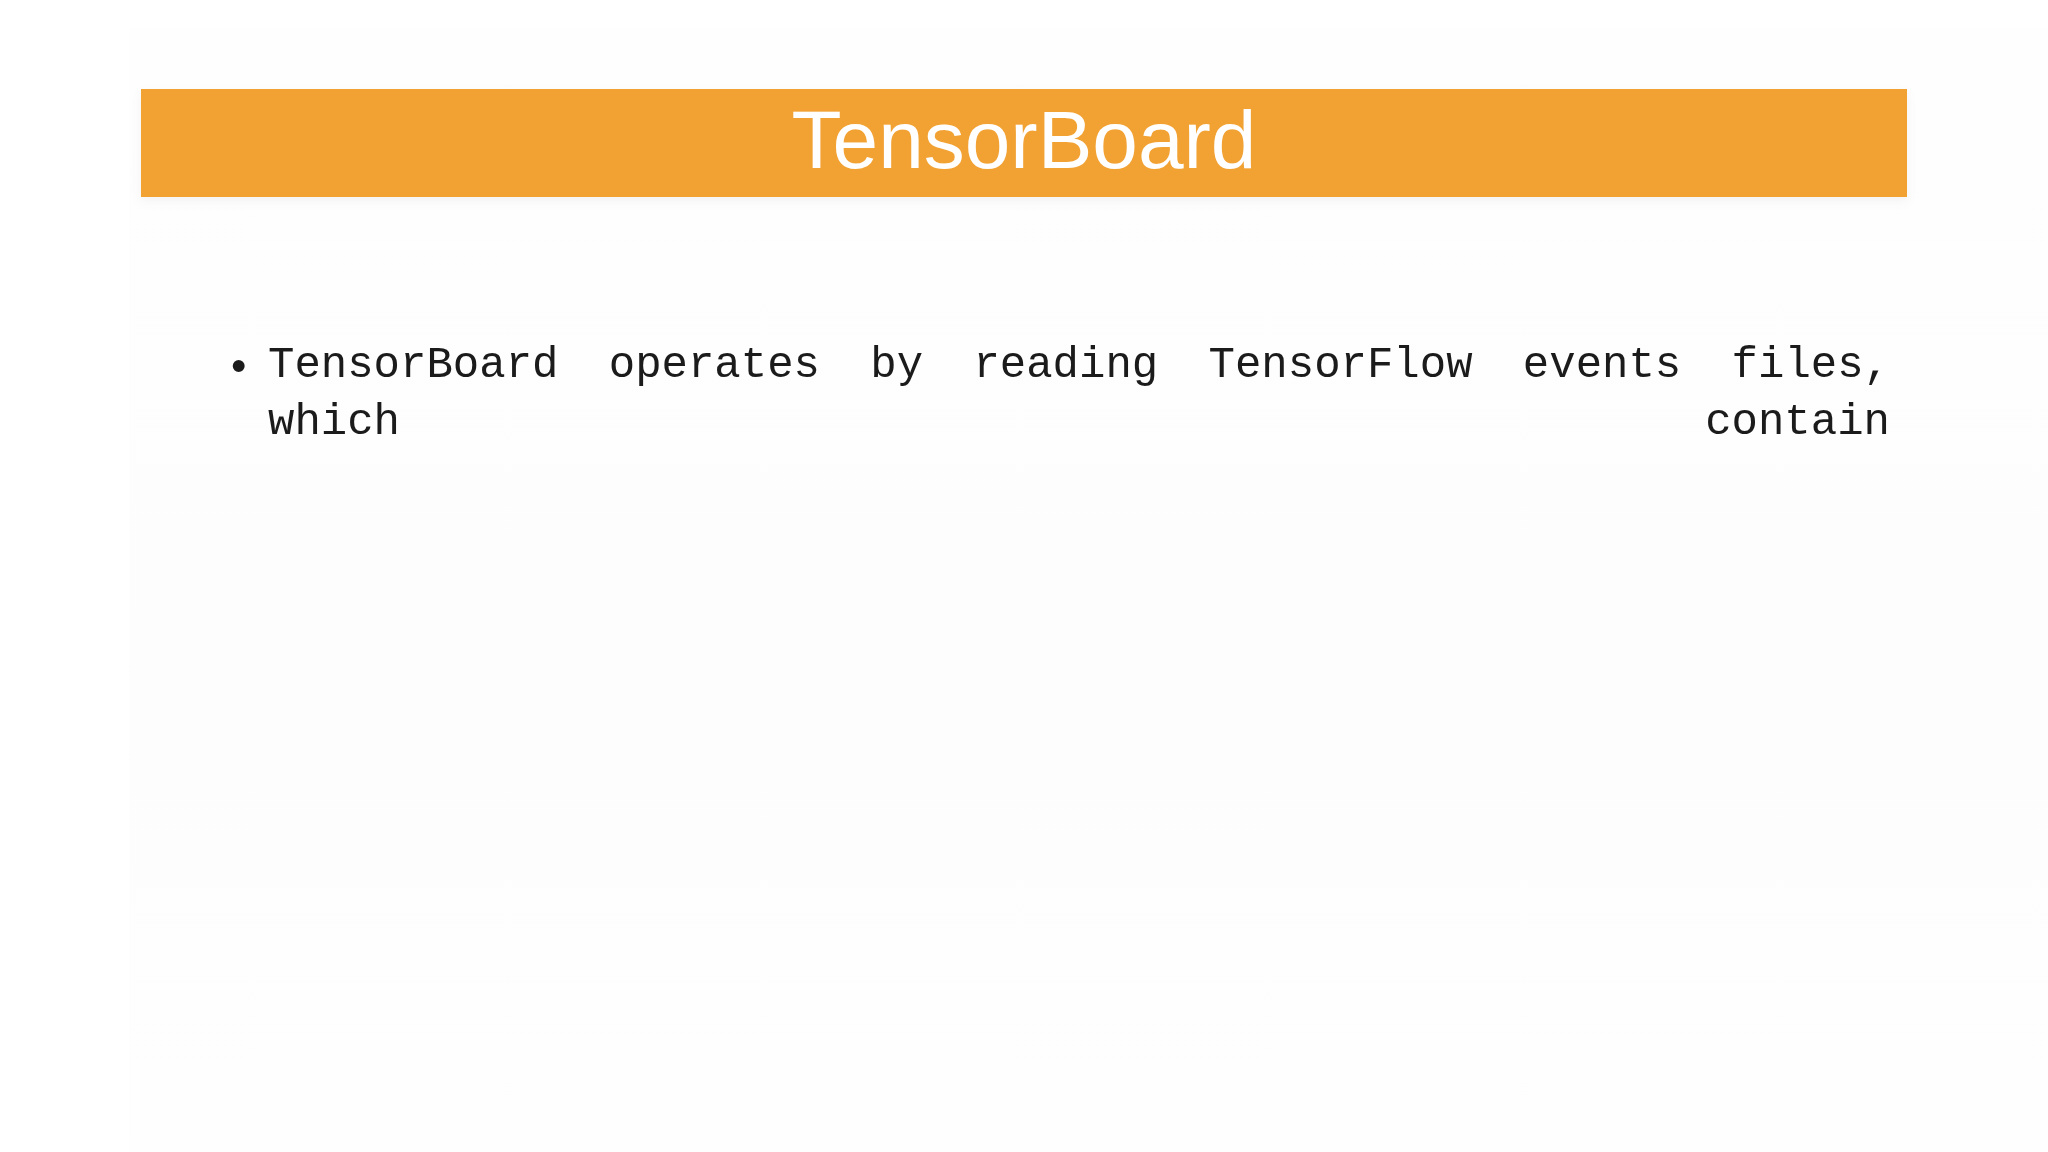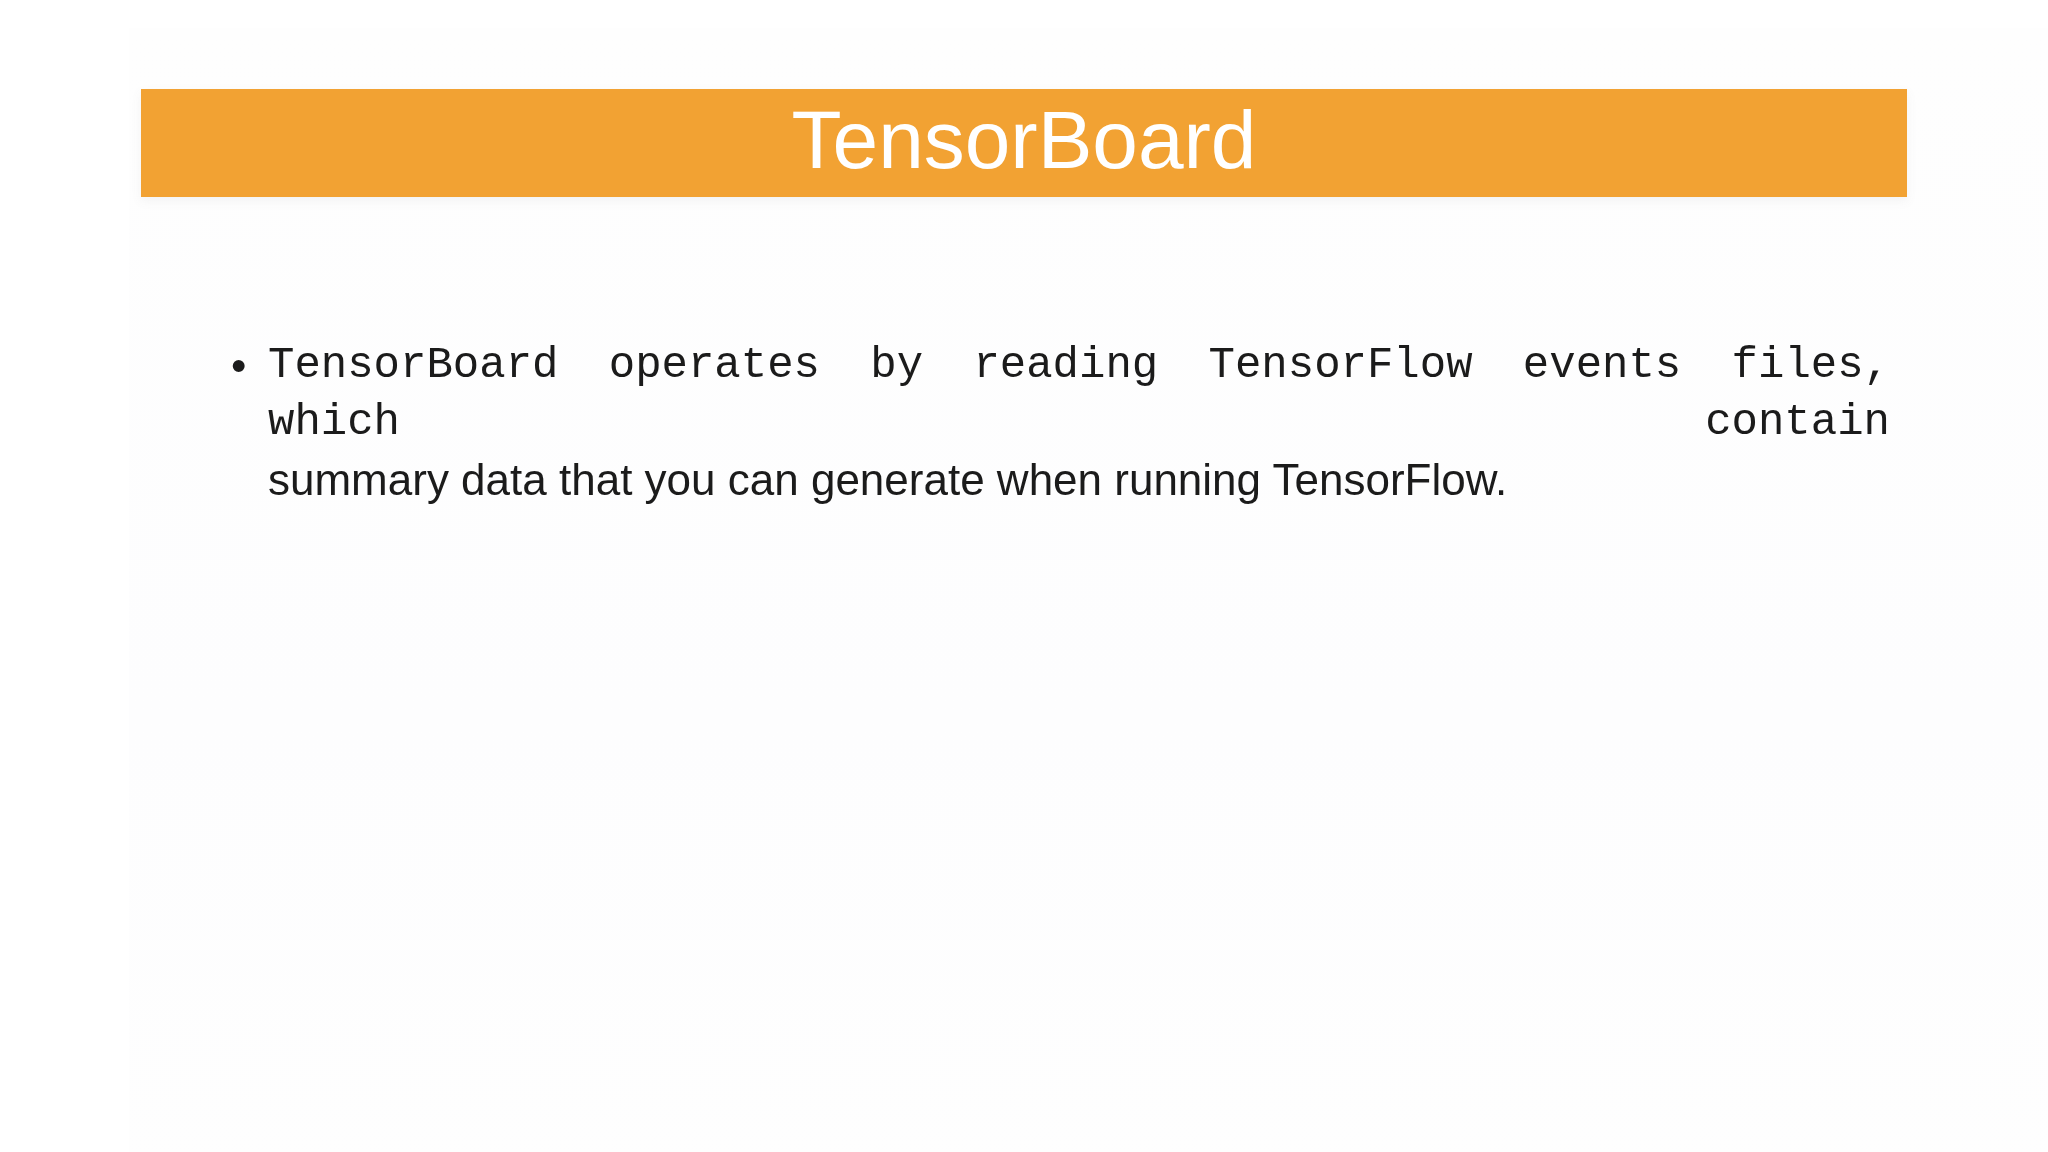--- a/index.html
+++ b/index.html
@@ -97,17 +97,16 @@
   <div class="slide-surface"></div>
 
   <header class="title-bar">
     <h1>TensorBoard</h1>
   </header>
 
   <div class="bullet-item">
     <span class="bullet-marker">•</span>
     <div class="bullet-text">
       <div class="bullet-line-justified">TensorBoard operates by reading TensorFlow events files, which contain</div>
-      <div class="bullet-line-left">summary data that you can generate when running TensorFlow.</div>
     </div>
   </div>
 
 </div>
 
 </body></html>

